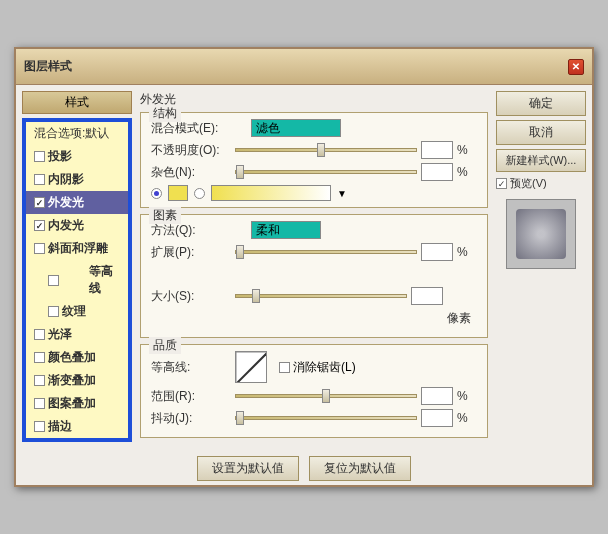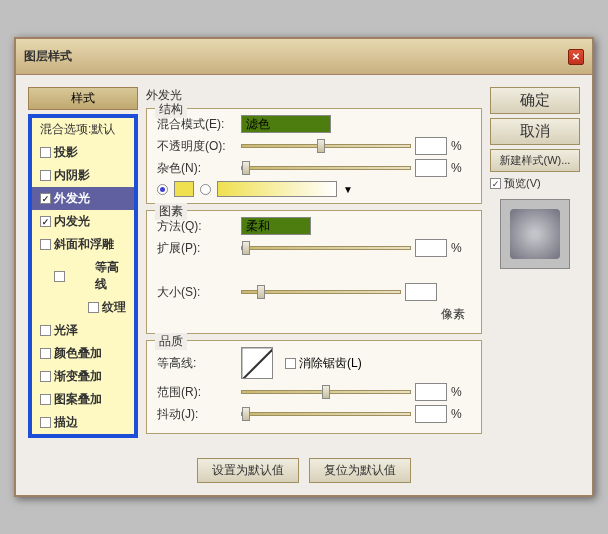--- a/index.html
+++ b/index.html
@@ -42,21 +42,21 @@
       cursor: pointer;
       display: flex;
       align-items: center;
       justify-content: center;
       color: white;
       font-size: 10px;
       font-weight: bold;
     }
     .dialog-body {
       display: flex;
-      padding: 12px;
+      padding: 6px;
       gap: 8px;
     }
     
     .left-panel {
       width: 110px;
       flex-shrink: 0;
     }
     .panel-header {
       background: linear-gradient(to bottom, #d8c898, #c0a870);
       border: 1px solid #a08050;
@@ -140,23 +140,24 @@
       flex-shrink: 0;
     }
     .select-wrapper {
       position: relative;
       display: inline-block;
     }
     .select-wrapper select {
       padding: 1px 20px 1px 4px;
       font-size: 12px;
       border: 1px solid #888;
-      background: #4d7c0f;
+      background: #14b8a6;
       cursor: pointer;
       appearance: none;
+      margin-left: 16px;
       -webkit-appearance: none;
     }
     .slider-container {
       display: flex;
       align-items: center;
       gap: 4px;
       flex: 1;
     }
     .value-input {
       width: 32px;
@@ -219,21 +220,21 @@
       width: 90px;
       flex-shrink: 0;
       display: flex;
       flex-direction: column;
       gap: 4px;
     }
     .btn {
       background: linear-gradient(to bottom, #f0ede0, #d8d0b8);
       border: 1px solid #a09060;
       padding: 3px 8px;
-      font-size: 15px;
+      font-size: 12px;
       cursor: pointer;
       text-align: center;
       color: #333;
     }
     .preview-box {
       width: 70px;
       height: 70px;
       background: #c0c0c0;
       border: 1px solid #888;
       margin: 4px auto;
@@ -247,21 +248,21 @@
       font-size: 11px;
       color: #333;
       display: flex;
       align-items: center;
       gap: 3px;
     }
     .bottom-buttons {
       display: flex;
       justify-content: center;
       gap: 10px;
-      padding: 6px 8px 12px;
+      padding: 6px 8px 4px;
     }
     .bottom-btn {
       background: linear-gradient(to bottom, #f0ede0, #d8d0b8);
       border: 1px solid #a09060;
       padding: 3px 14px;
       font-size: 12px;
       cursor: pointer;
       color: #333;
     }
     .contour-box {
@@ -338,21 +339,21 @@
         <div class="left-item checkbox-item">
           <div class="cb"></div>
           <span>斜面和浮雕</span>
         </div>
 
         <div class="left-item checkbox-item" style="padding-left: 22px; gap: 30px;">
           <div class="cb"></div>
           <span>等高线</span>
         </div>
 
-        <div class="left-item checkbox-item" style="padding-left: 22px; justify-content: flex-end;">
+        <div class="left-item checkbox-item" style="padding-left: 22px;">
           <div class="cb"></div>
           <span>纹理</span>
         </div>
 
         <div class="left-item checkbox-item">
           <div class="cb"></div>
           <span>光泽</span>
         </div>
 
         <div class="left-item checkbox-item">

